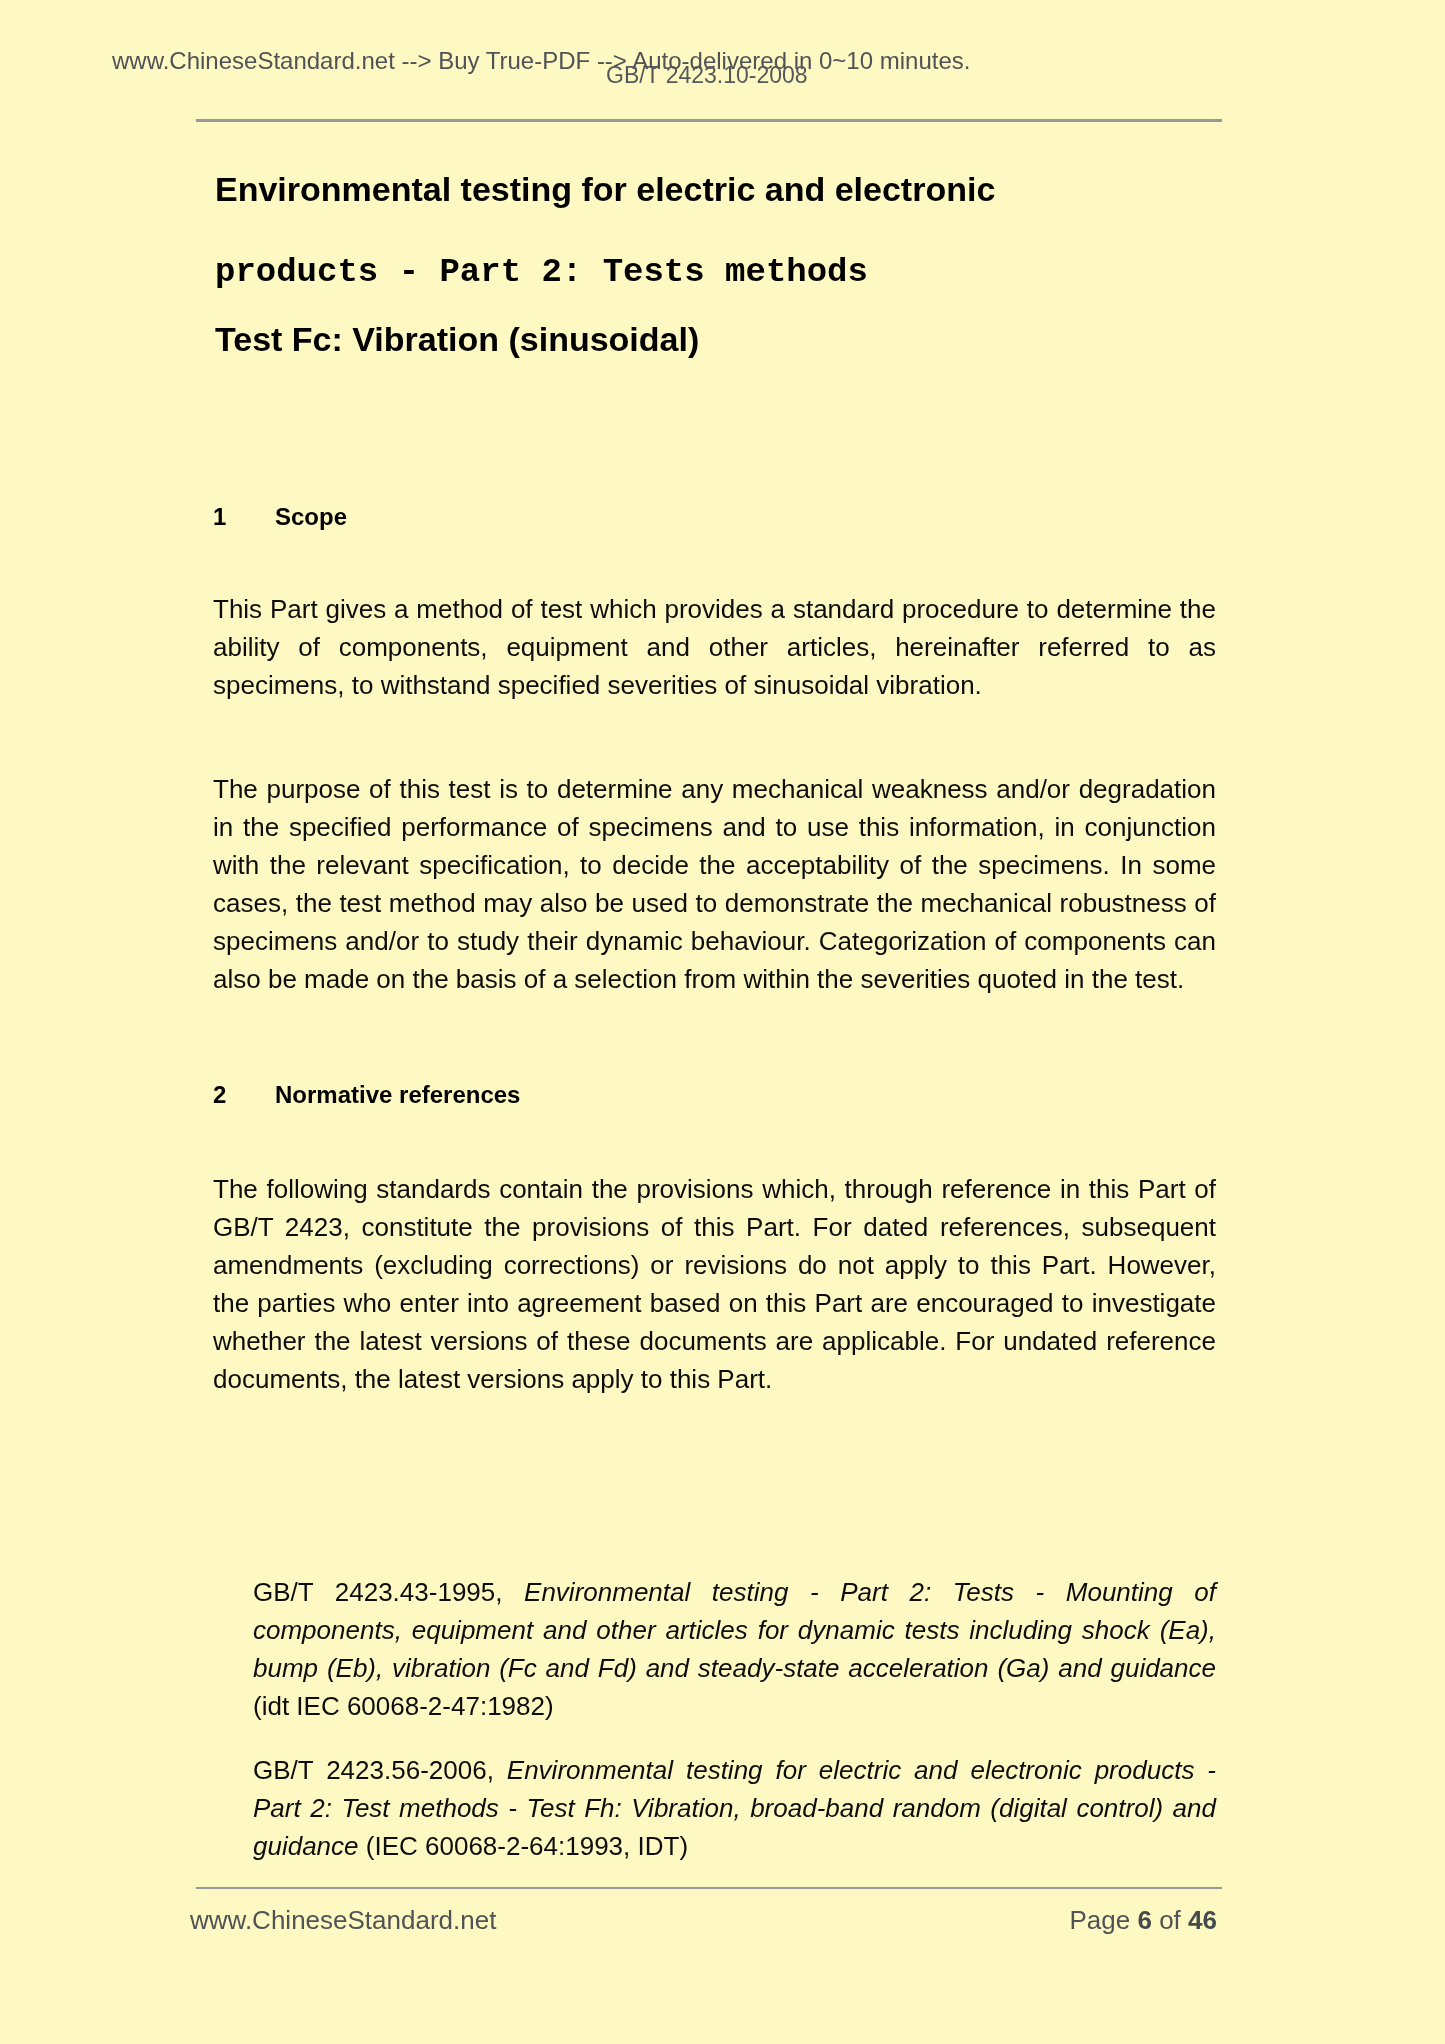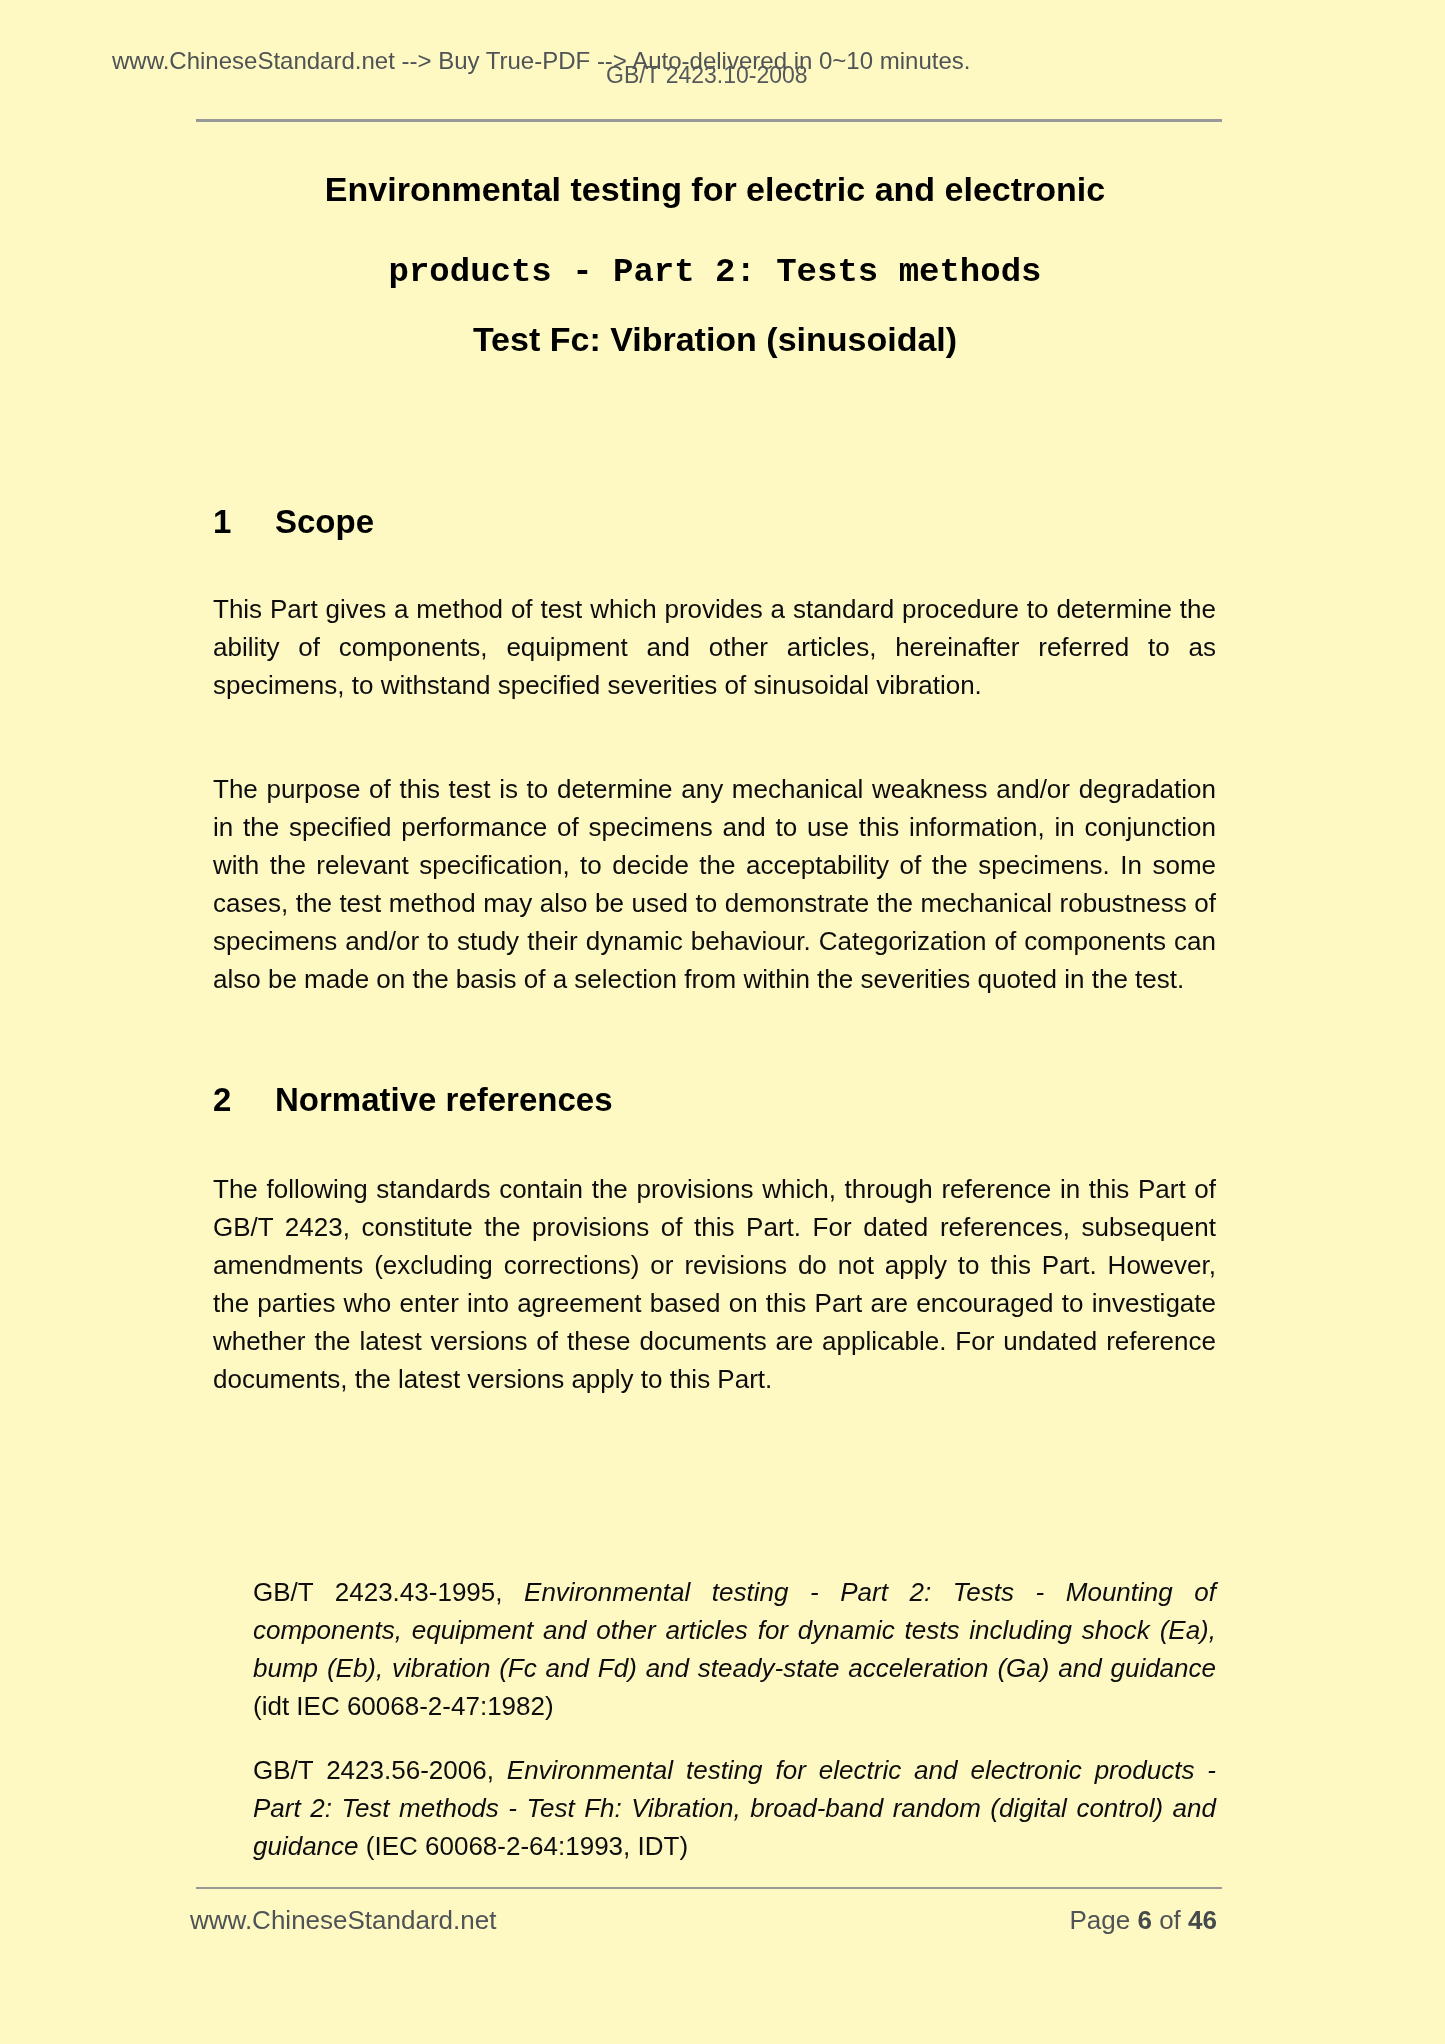--- a/index.html
+++ b/index.html
@@ -19,30 +19,30 @@
   .docnum {
     position:absolute; top:62px; left:562px;
     font-size:23px; color:#54585a; white-space:nowrap;margin-left:44px;
   }
   .rule { position:absolute; left:196px; width:1026px; background:#97999b; }
   .rule-top { top:119px; height:3px; }
   .rule-bottom { top:1887px; height:2px; }
 
   .title {
     position:absolute; left:215px; width:1000px;
-    text-align:center; font-weight:700; font-size:34px;
+    font-weight:700; font-size:34px;
     line-height:40px; color:#000000; white-space:nowrap;
   }
   .t1 { top:169px; }
   .t2 { top:252px;font-family:Liberation Mono, monospace; }
   .t3 { top:319px; }
 
   .sec {
     position:absolute; left:213px;
-    font-size:33px; font-weight:700; color:#000000; white-space:nowrap;
+    font-size:24px; font-weight:700; color:#000000; white-space:nowrap;
   }
   .sec1 { top:503px; }
   .sec2 { top:1081px; }
   .sec-num { display:inline-block; min-width:62px; }
 
   .par {
     position:absolute; left:213px; width:1003px;
     font-size:26px; line-height:38px;
     text-align:justify; color:#0d0d0d;
   }

